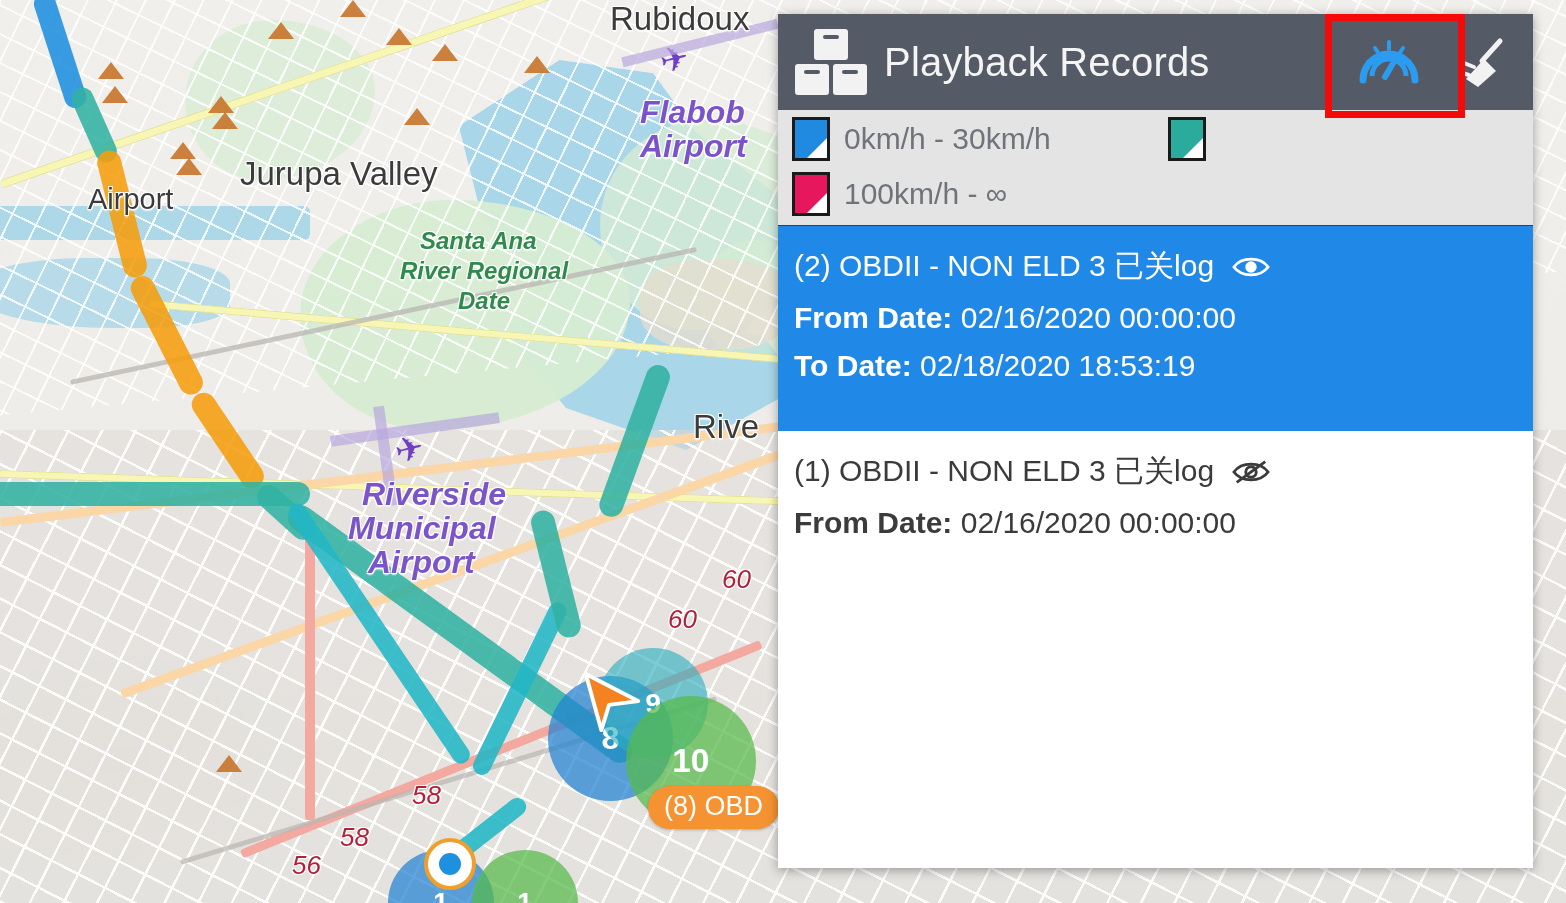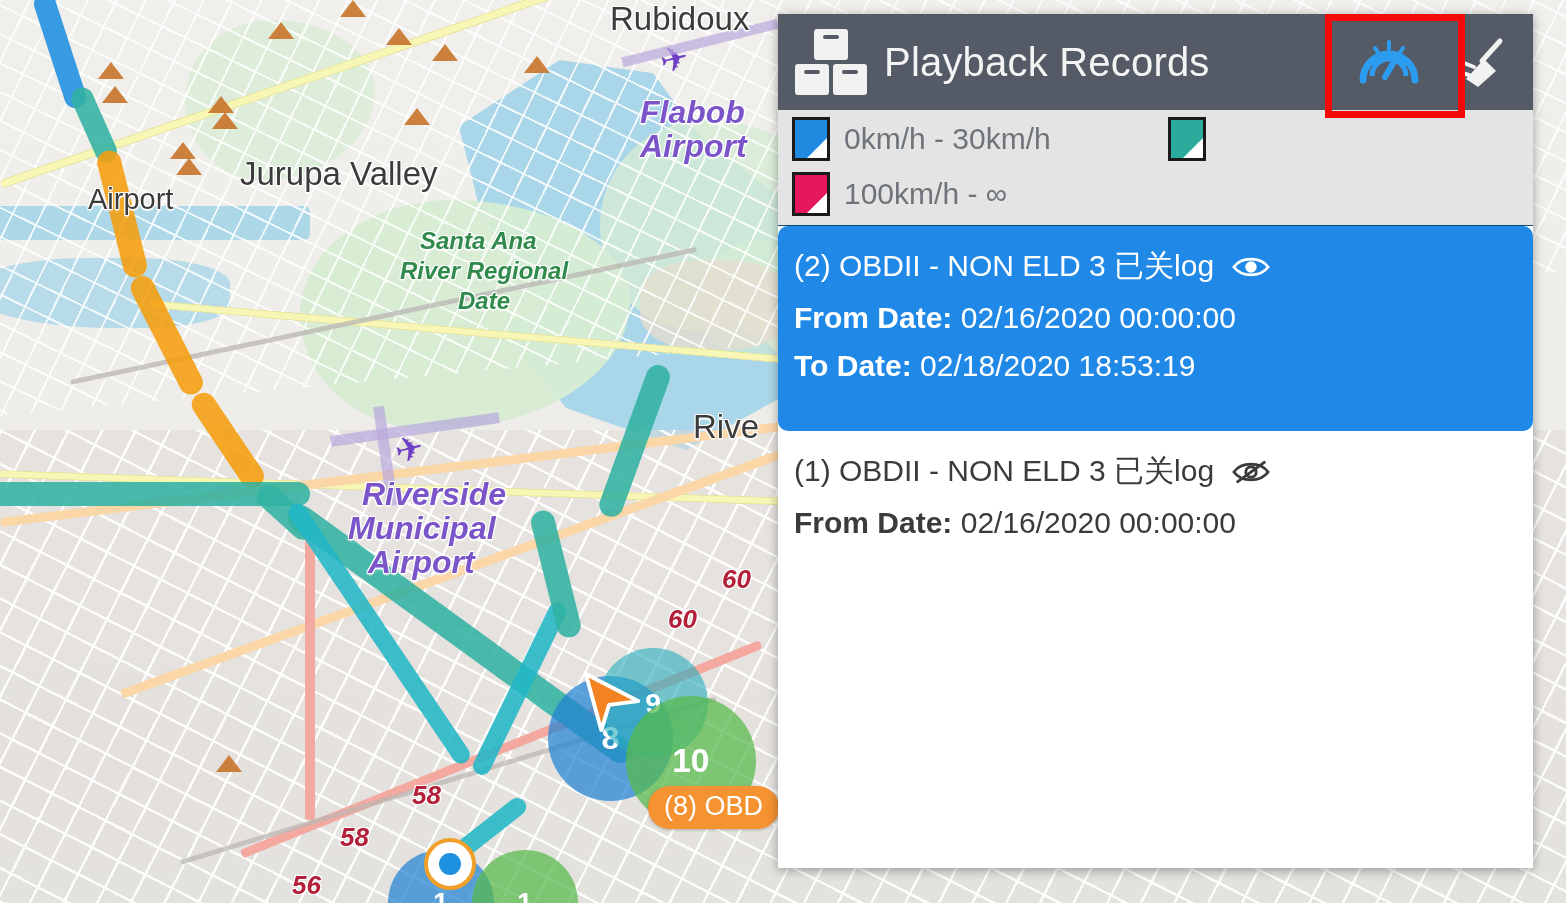--- a/index.html
+++ b/index.html
@@ -57,21 +57,21 @@
   .rd-red    { background:#f3a9a0; }
   .rd-gray   { background:#b9b6b2; }
 
   .maplabel { position:absolute; white-space:nowrap; pointer-events:none;
               text-shadow: 1px 1px 0 #fff, -1px 1px 0 #fff, 1px -1px 0 #fff, -1px -1px 0 #fff,
                            0 2px 2px rgba(255,255,255,.9); }
   .lbl-city  { font-size:33px; color:#3b3b3b; font-weight:400; }
   .lbl-city-sm{ font-size:29px; color:#3b3b3b; }
   .lbl-park  { font-size:24px; color:#2f8a4c; font-style:italic; font-weight:700; line-height:1.05; }
   .lbl-air   { font-size:32px; color:#7b54c9; font-style:italic; font-weight:700; line-height:1.05; }
-  .shield { position:absolute; font-size:26px; font-style:italic; font-weight:700; color:#b3203a;
+  .shield { position:absolute; font-size:26px; font-style:italic; font-weight:400; color:#b3203a;
             text-shadow: 1px 1px 0 #fff, -1px 1px 0 #fff, 1px -1px 0 #fff, -1px -1px 0 #fff; }
 
   .mtn { position:absolute; width:0; height:0;
          border-left:13px solid transparent; border-right:13px solid transparent;
          border-bottom:17px solid #c8762e; opacity:.92; }
 
   .plane { position:absolute; color:#6f3fc4; font-size:34px; line-height:1; }
 
   
   .track { position:absolute; transform-origin:0 0; border-radius:14px; opacity:.88; }
@@ -136,21 +136,21 @@
   }
   .legend-item { display:flex; align-items:center; gap:14px; }
   .swatch { width:38px; height:44px; border:3px solid #1a1a1a; position:relative; box-sizing:border-box; flex:0 0 auto; }
   .swatch:after {
     content:""; position:absolute; right:0; bottom:0; width:0; height:0;
     border-left:20px solid transparent; border-bottom:20px solid #ffffff;
   }
   .legend-text { font-size:30px; color:#6e7479; }
 
   #records { flex:1 1 auto; overflow:hidden; background:#fff; }
-  .record { padding:14px 0 18px 16px;border-radius:10px; }
+  .record { padding:14px 0 18px 16px; }
   .record.selected { background:#2089e8; color:#fff; }
   .record .rec-title { font-size:30px; display:flex; align-items:center; gap:18px; padding:6px 0 2px; }
   .record .rec-line  { font-size:30px; padding:12px 0 2px; }
   .record .rec-line b { font-weight:700; }
   .record.selected .rec-title, .record.selected .rec-line { color:#ffffff; }
   .record:not(.selected) .rec-title, .record:not(.selected) .rec-line { color:#3b3b3b; }
   .eye { width:38px; height:26px; flex:0 0 auto; }
 </style>
 </head>
 <body>
@@ -233,21 +233,21 @@
         <div class="maplabel lbl-park" style="left: 458px; top: 288px;">Date</div>
         <div class="maplabel lbl-air" style="left: 362px; top: 478px;">Riverside</div>
         <div class="maplabel lbl-air" style="left: 348px; top: 512px;">Municipal</div>
         <div class="maplabel lbl-air" style="left: 368px; top: 546px;">Airport</div>
       </div>
     <div id="map-shields">
         <div class="shield" style="left: 722px; top: 564px;">60</div>
         <div class="shield" style="left: 668px; top: 604px;">60</div>
         <div class="shield" style="left: 412px; top: 780px;">58</div>
         <div class="shield" style="left: 340px; top: 822px;">58</div>
-        <div class="shield" style="left: 292px; top: 870px;">56</div>
+        <div class="shield" style="left: 292px; top: 850px;">56</div>
       </div>
     <div id="map-clusters">
         <div class="cluster cl-blue" style="left: 548px; top: 676px; width: 124.8px; height: 124.8px; font-size: 32.24px;">8</div>
         <div class="cluster cl-cyan" style="left: 598px; top: 648px; width: 110.4px; height: 110.4px; font-size: 28.52px;">9</div>
         <div class="cluster cl-green" style="left: 626px; top: 696px; width: 129.6px; height: 129.6px; font-size: 33.48px;">10</div>
         <div class="cluster cl-blue" style="left: 388px; top: 850px; width: 105.6px; height: 105.6px; font-size: 27.28px;">1</div>
         <div class="cluster cl-green" style="left: 472px; top: 850px; width: 105.6px; height: 105.6px; font-size: 27.28px;">1</div>
       </div>
 
     <div style="position:absolute;left:580px;top:672px;width:62px;height:62px;">

